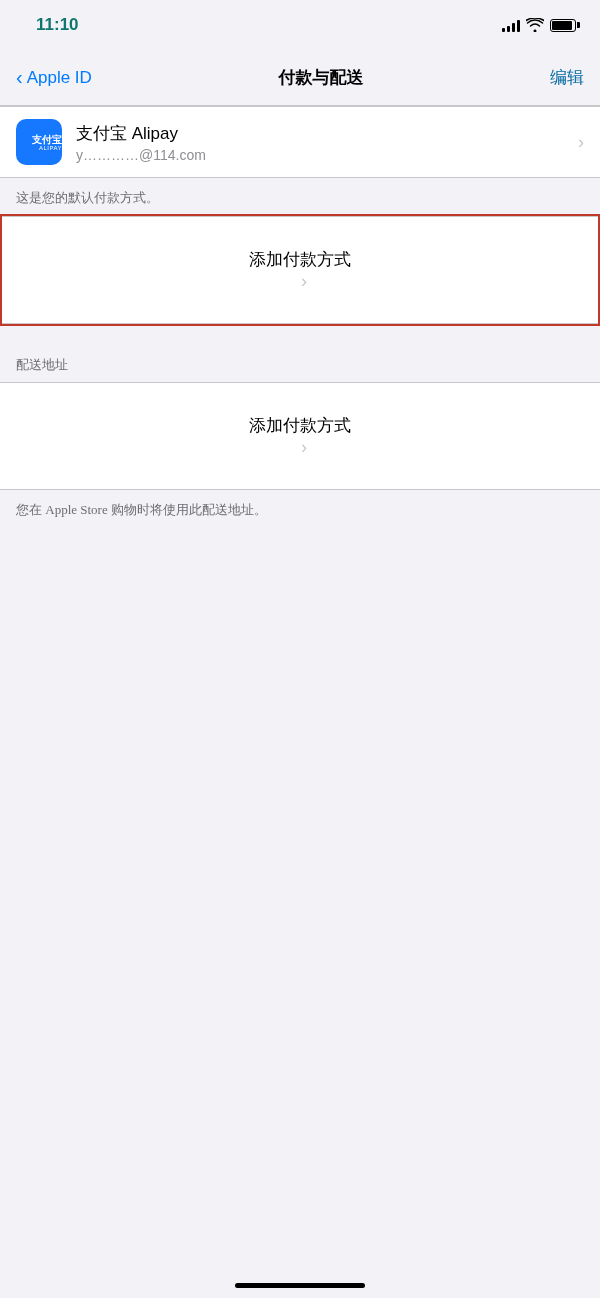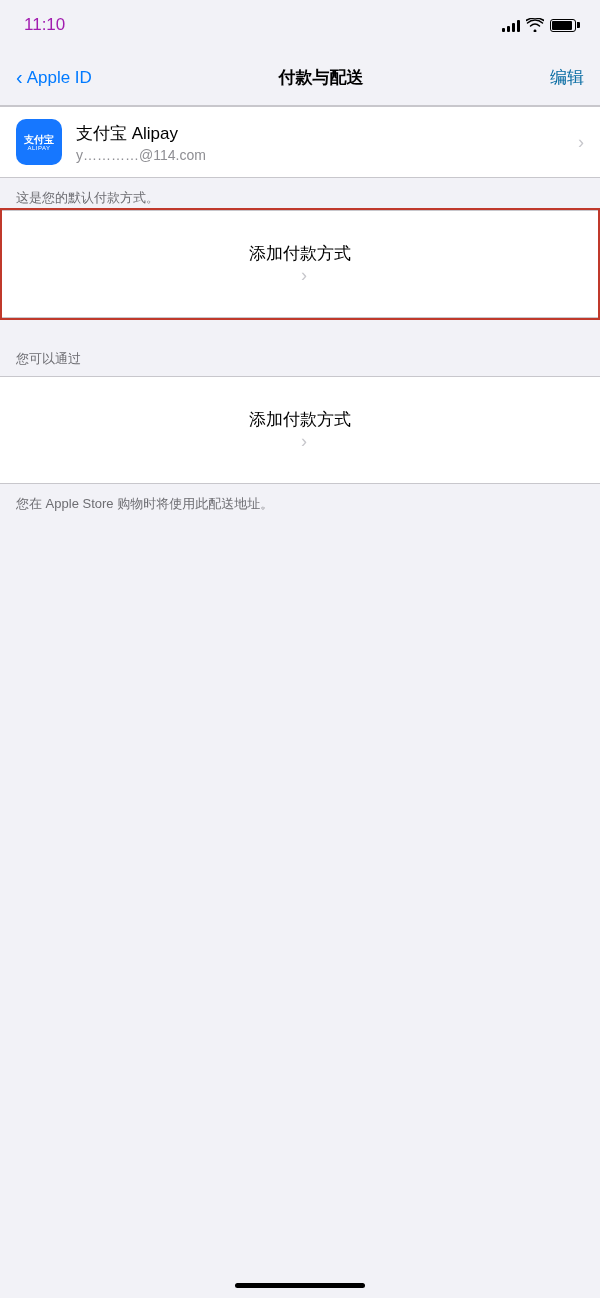--- a/index.html
+++ b/index.html
@@ -23,22 +23,23 @@
       height: 50px;
       background: #f2f2f7;
       display: flex;
       align-items: center;
       justify-content: space-between;
       padding: 0 24px;
     }
 
     .status-time {
       font-size: 17px;
-      font-weight: 400;
-      color: #a21caf;
+      font-weight: 700;
+      color: #0f766e;
+      margin-left: 12px;
     }
 
     .status-icons {
       display: flex;
       align-items: center;
       gap: 6px;
     }
 
     .signal-bars {
       display: flex;
@@ -164,21 +165,21 @@
       height: 0.5px;
       background: #c8c7cc;
     }
 
     .alipay-logo {
       width: 46px;
       height: 46px;
       border-radius: 10px;
       background: #1677ff;
       display: flex;
-      align-items: center;
+      align-items: flex-end;
       justify-content: center;
       margin-right: 14px;
       flex-shrink: 0;
       flex-direction: column;
     }
 
     .alipay-logo-text {
       color: #fff;
       font-size: 10px;
       font-weight: 700;
@@ -209,24 +210,25 @@
     }
 
     .chevron-right {
       color: #c7c7cc;
       font-size: 18px;
       margin-left: 8px;
     }
 
     
     .info-text {
-      padding: 10px 16px 0;
+      padding: 10px 16px 6px;
       font-size: 13px;
       color: #6d6d72;
       line-height: 1.5;
+      font-family: Liberation Serif, serif;
     }
 
     .info-text a {
       color: #007aff;
       text-decoration: none;
     }
 
     .highlighted-wrapper {
       border: 2px solid #c0392b;
     }
@@ -320,21 +322,21 @@
     <div class="list-group">
       <div class="add-payment-item">
         <span class="add-payment-title">添加付款方式</span>
         <span class="chevron-right">›</span>
       </div>
     </div>
   </div>
 
 
   <div class="delivery-section">
-    <div class="section-header">您可以通过</div>
+    <div class="section-header">配送地址</div>
 
     <div class="list-group">
       <div class="add-payment-item">
         <span class="add-payment-title">添加付款方式</span>
         <span class="chevron-right">›</span>
       </div>
     </div>
 
     <div class="info-text">您在 Apple Store 购物时将使用此配送地址。</div>
   </div>

